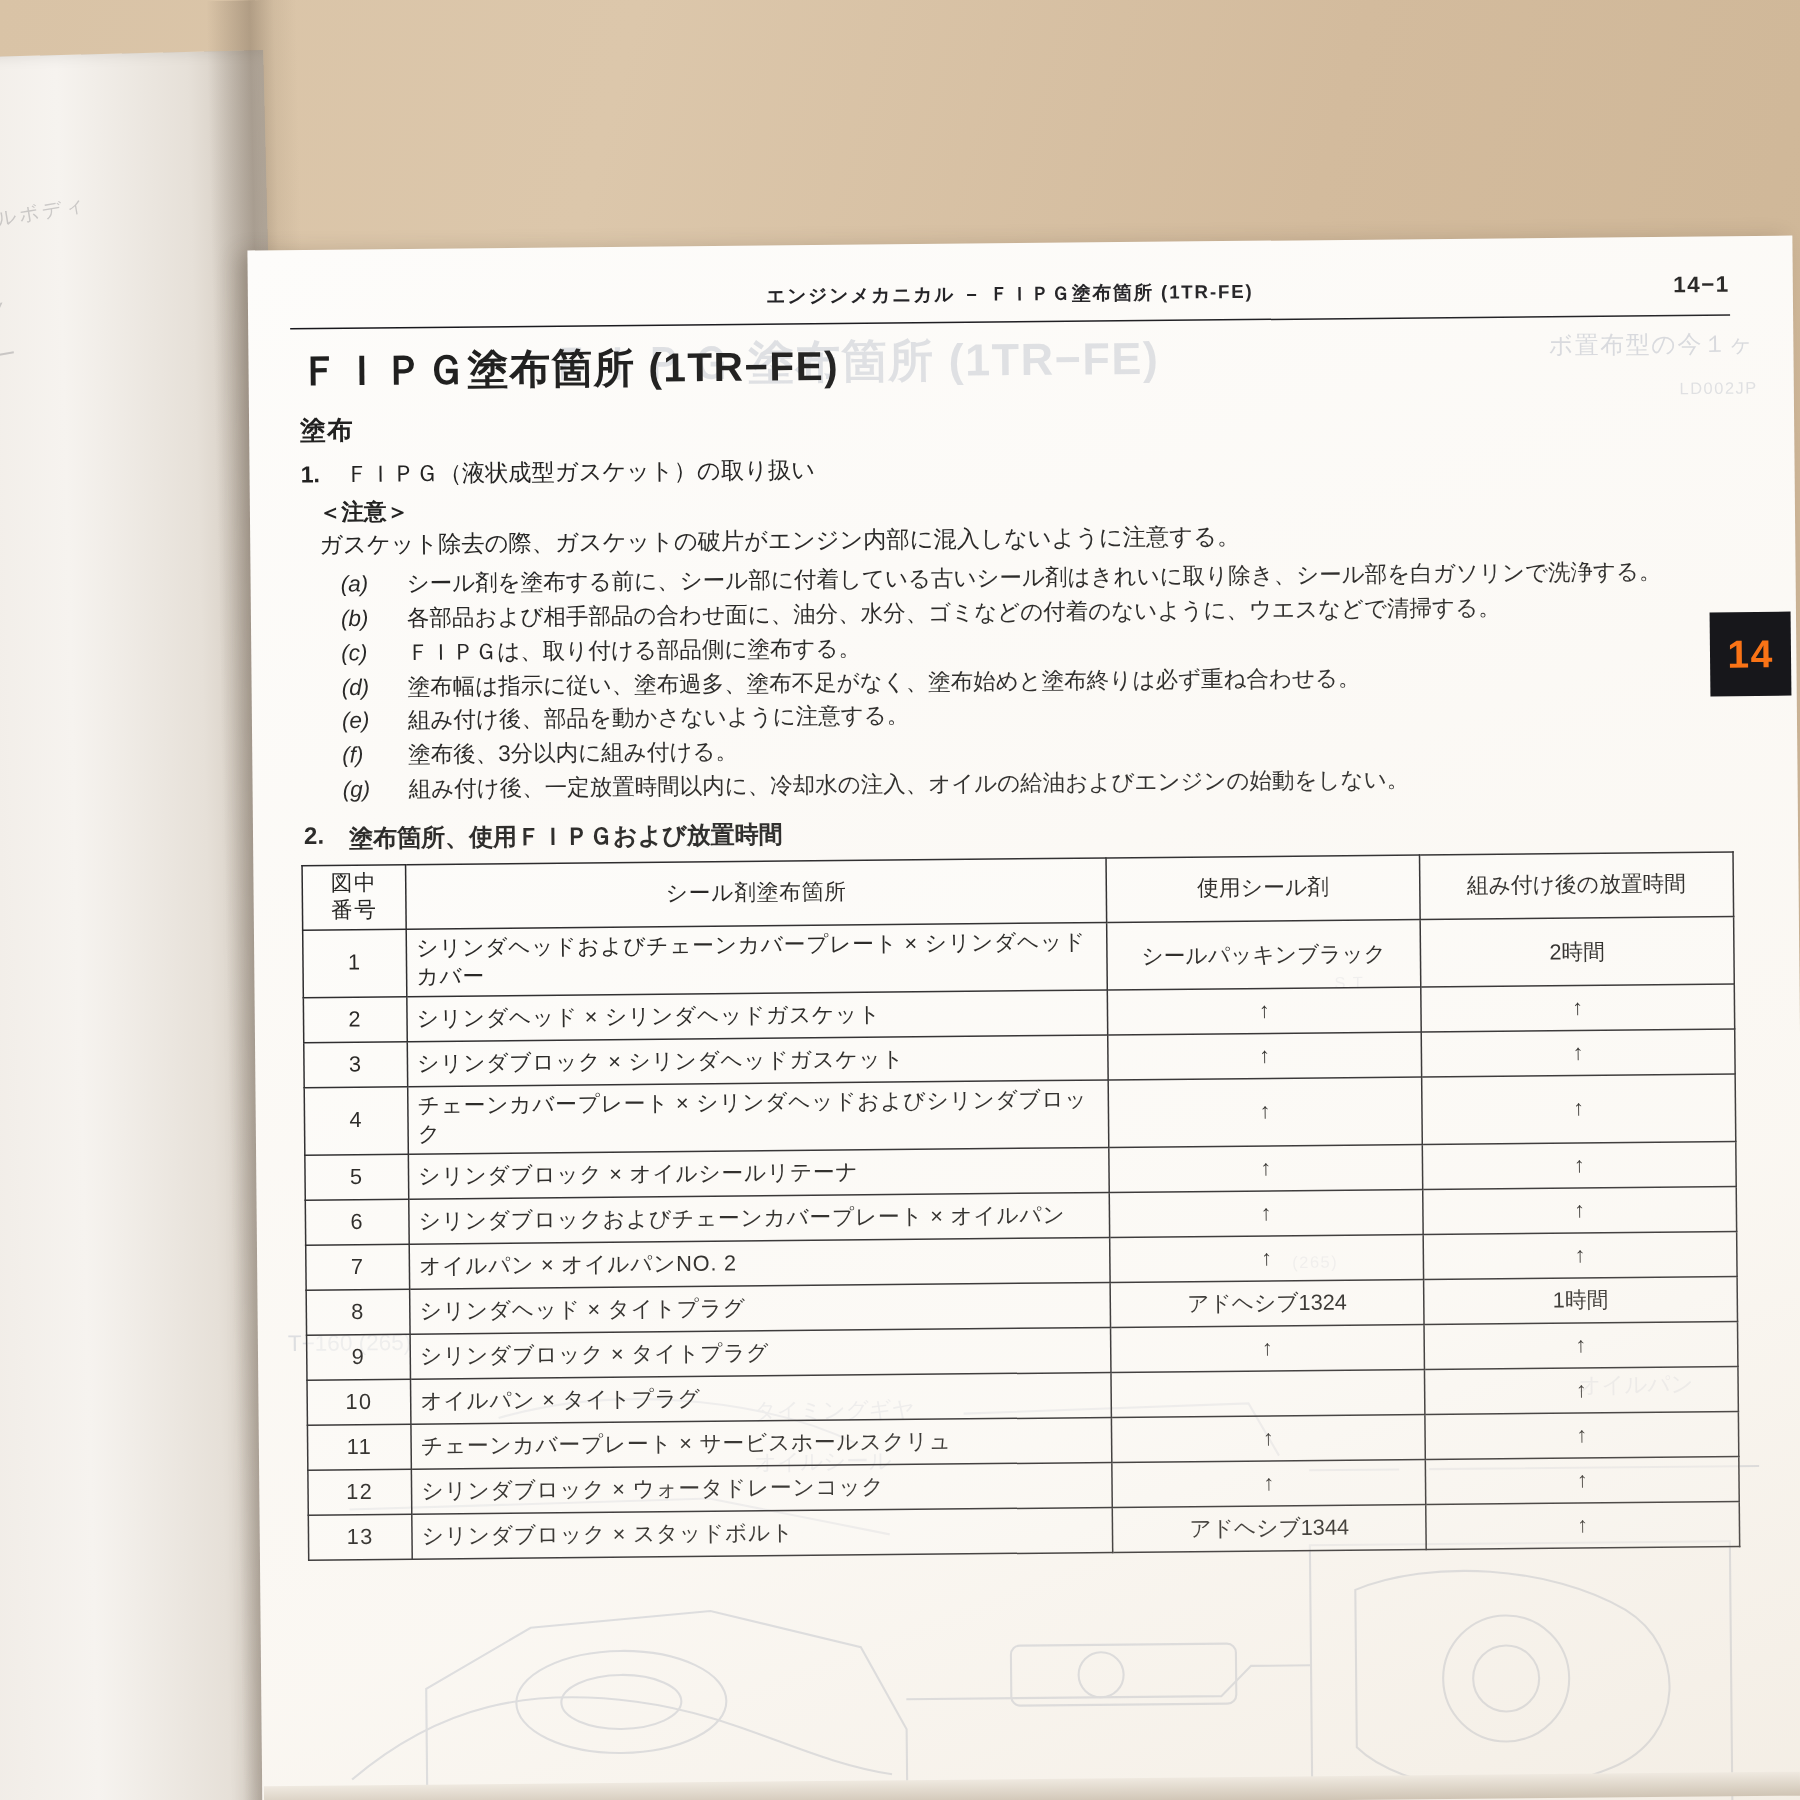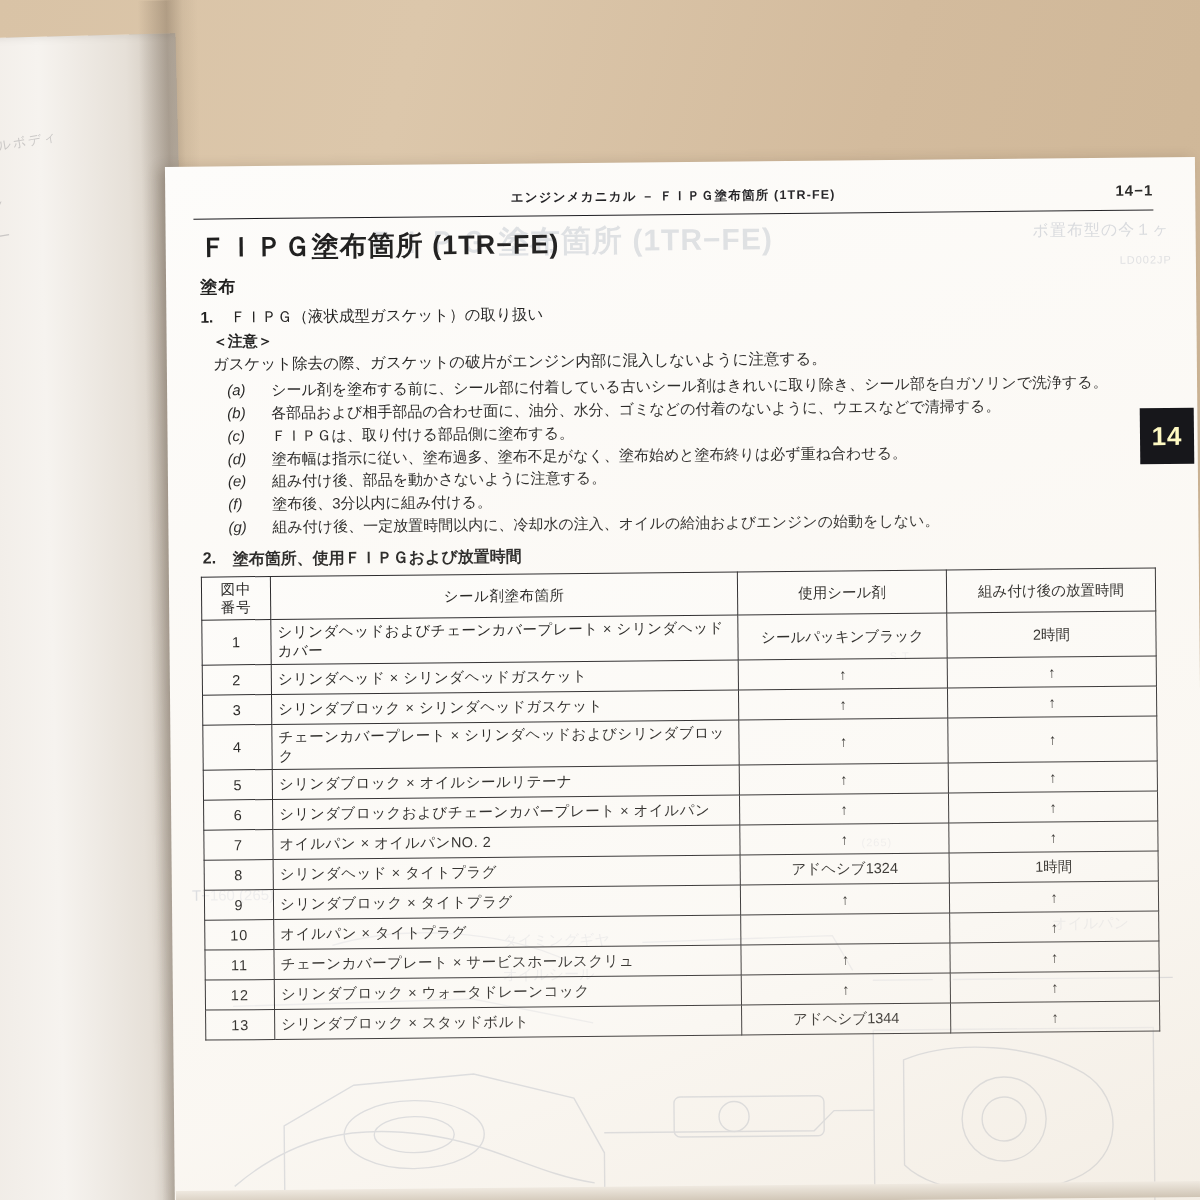--- a/index.html
+++ b/index.html
@@ -225,21 +225,21 @@
   .col-time { width: 196px; text-align: center; }
 
   
   #tab {
     position: absolute;
     right: 6px;
     top: 408px;
     width: 54px;
     height: 56px;
     background: #17171b;
-    color: #fef9c3;
+    color: #f97316;
     font-size: 26px;
     font-weight: bold;
     display: flex;
     align-items: center;
     justify-content: center;
     transform: rotate(-0.6deg);
     letter-spacing: 1px;
   }
 
   

